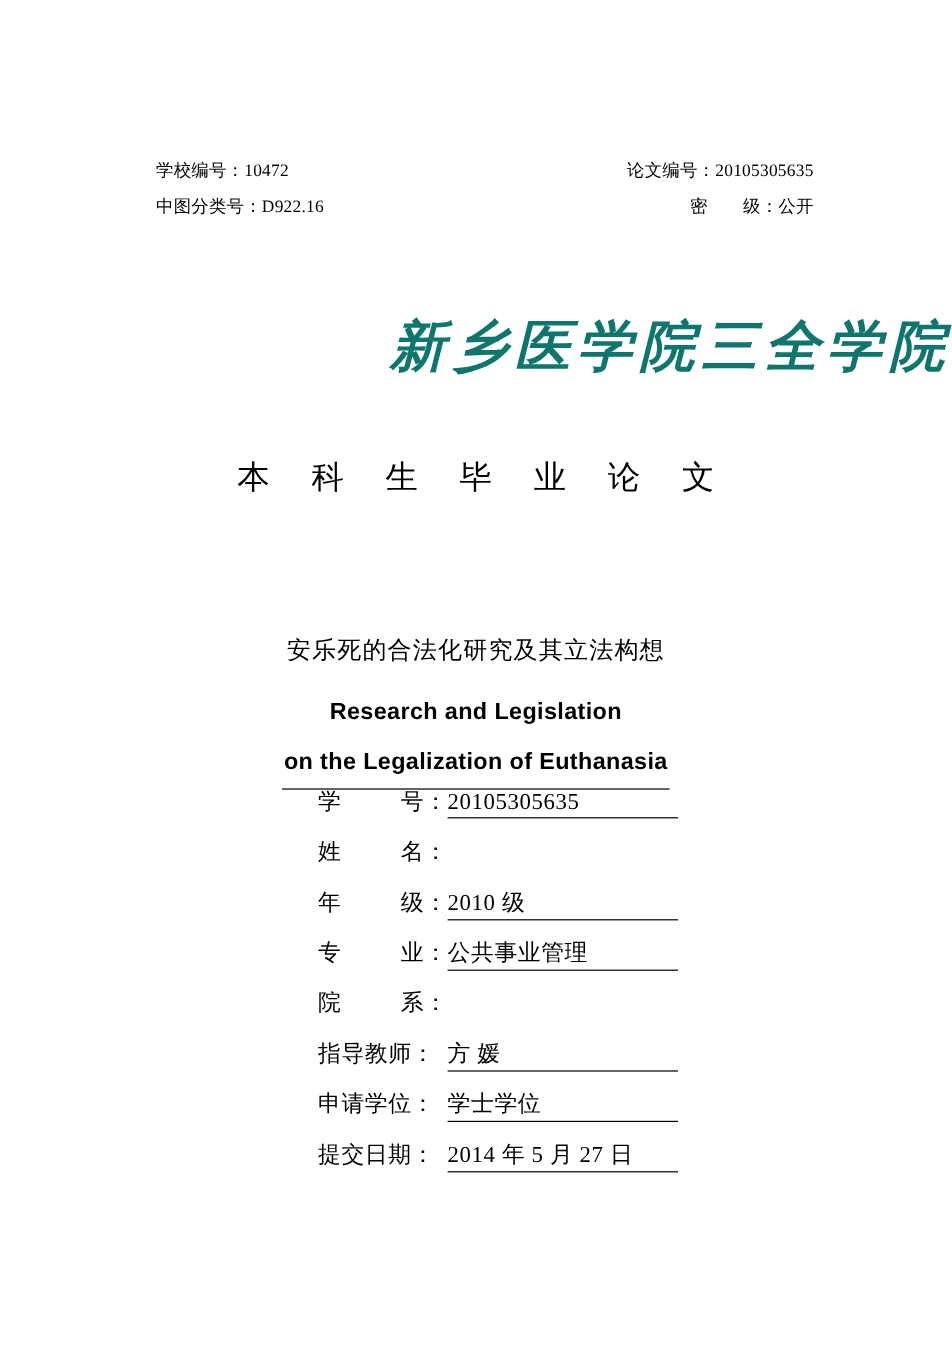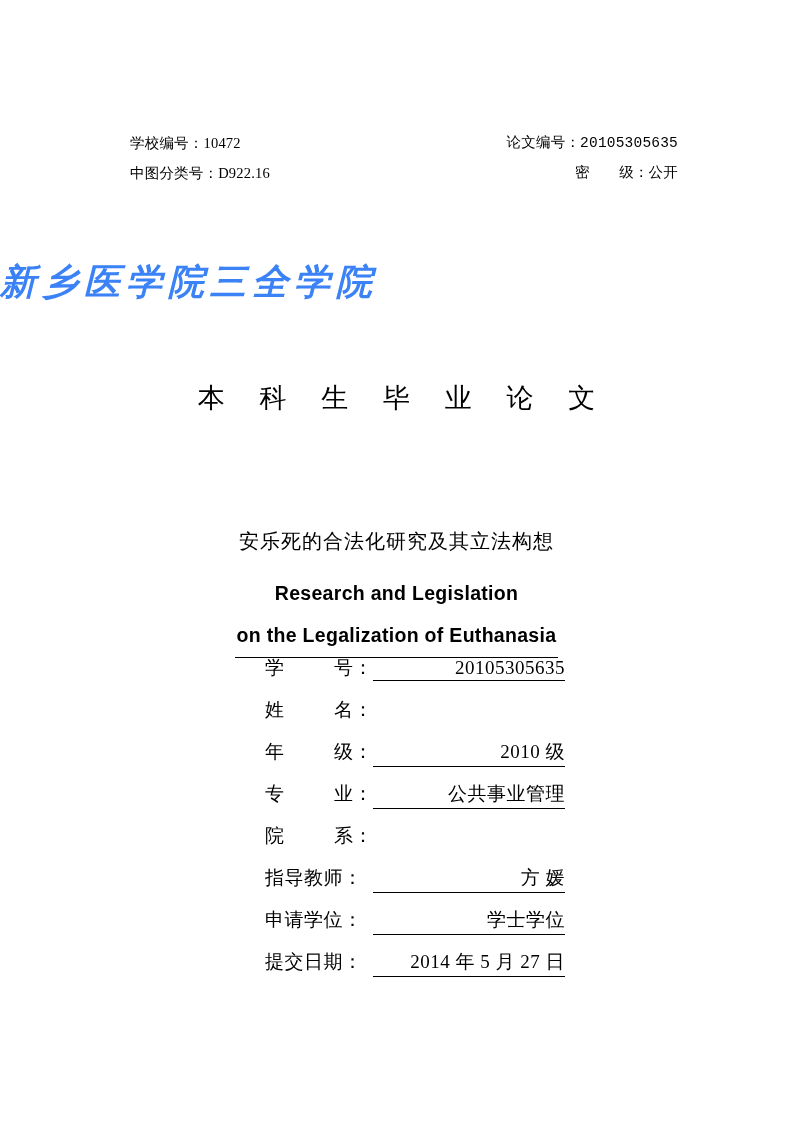--- a/index.html
+++ b/index.html
@@ -36,36 +36,35 @@
     font-size: 14.5px;
     line-height: 30px;
     letter-spacing: 0.2px;
   }
   .meta-left {
     white-space: nowrap;
   }
   .meta-right {
     white-space: nowrap;
     padding-right: 12px;
-    font-family: Liberation Mono, monospace;
   }
 
   
   .school-name {
     position: absolute;
     left: 0;
     right: 0;
     top: 258px;
-    text-align: left;
+    text-align: right;
     font-family: "DejaVu Serif", "Liberation Serif", serif;
     font-weight: bold;
     font-style: italic;
-    font-size: 36px;
+    font-size: 46px;
     letter-spacing: 6px;
-    color: #3b82f6;
+    color: #0f766e;
   }
 
   
   .doc-type {
     position: absolute;
     left: 0;
     right: 0;
     top: 380px;
     text-align: center;
     font-size: 27px;
@@ -128,21 +127,21 @@
   .field-label.spread {
     display: flex;
     justify-content: space-between;
   }
   .field-label.spread .colon {
     margin-left: 0;
   }
   .field-value {
     flex: 1 1 auto;
     border-bottom: 1.3px solid #000;
-    text-align: right;
+    text-align: left;
     padding-bottom: 1px;
     white-space: nowrap;
     letter-spacing: 0.5px;
   }
 </style>
 </head>
 <body>
 
 <div class="page">
 

